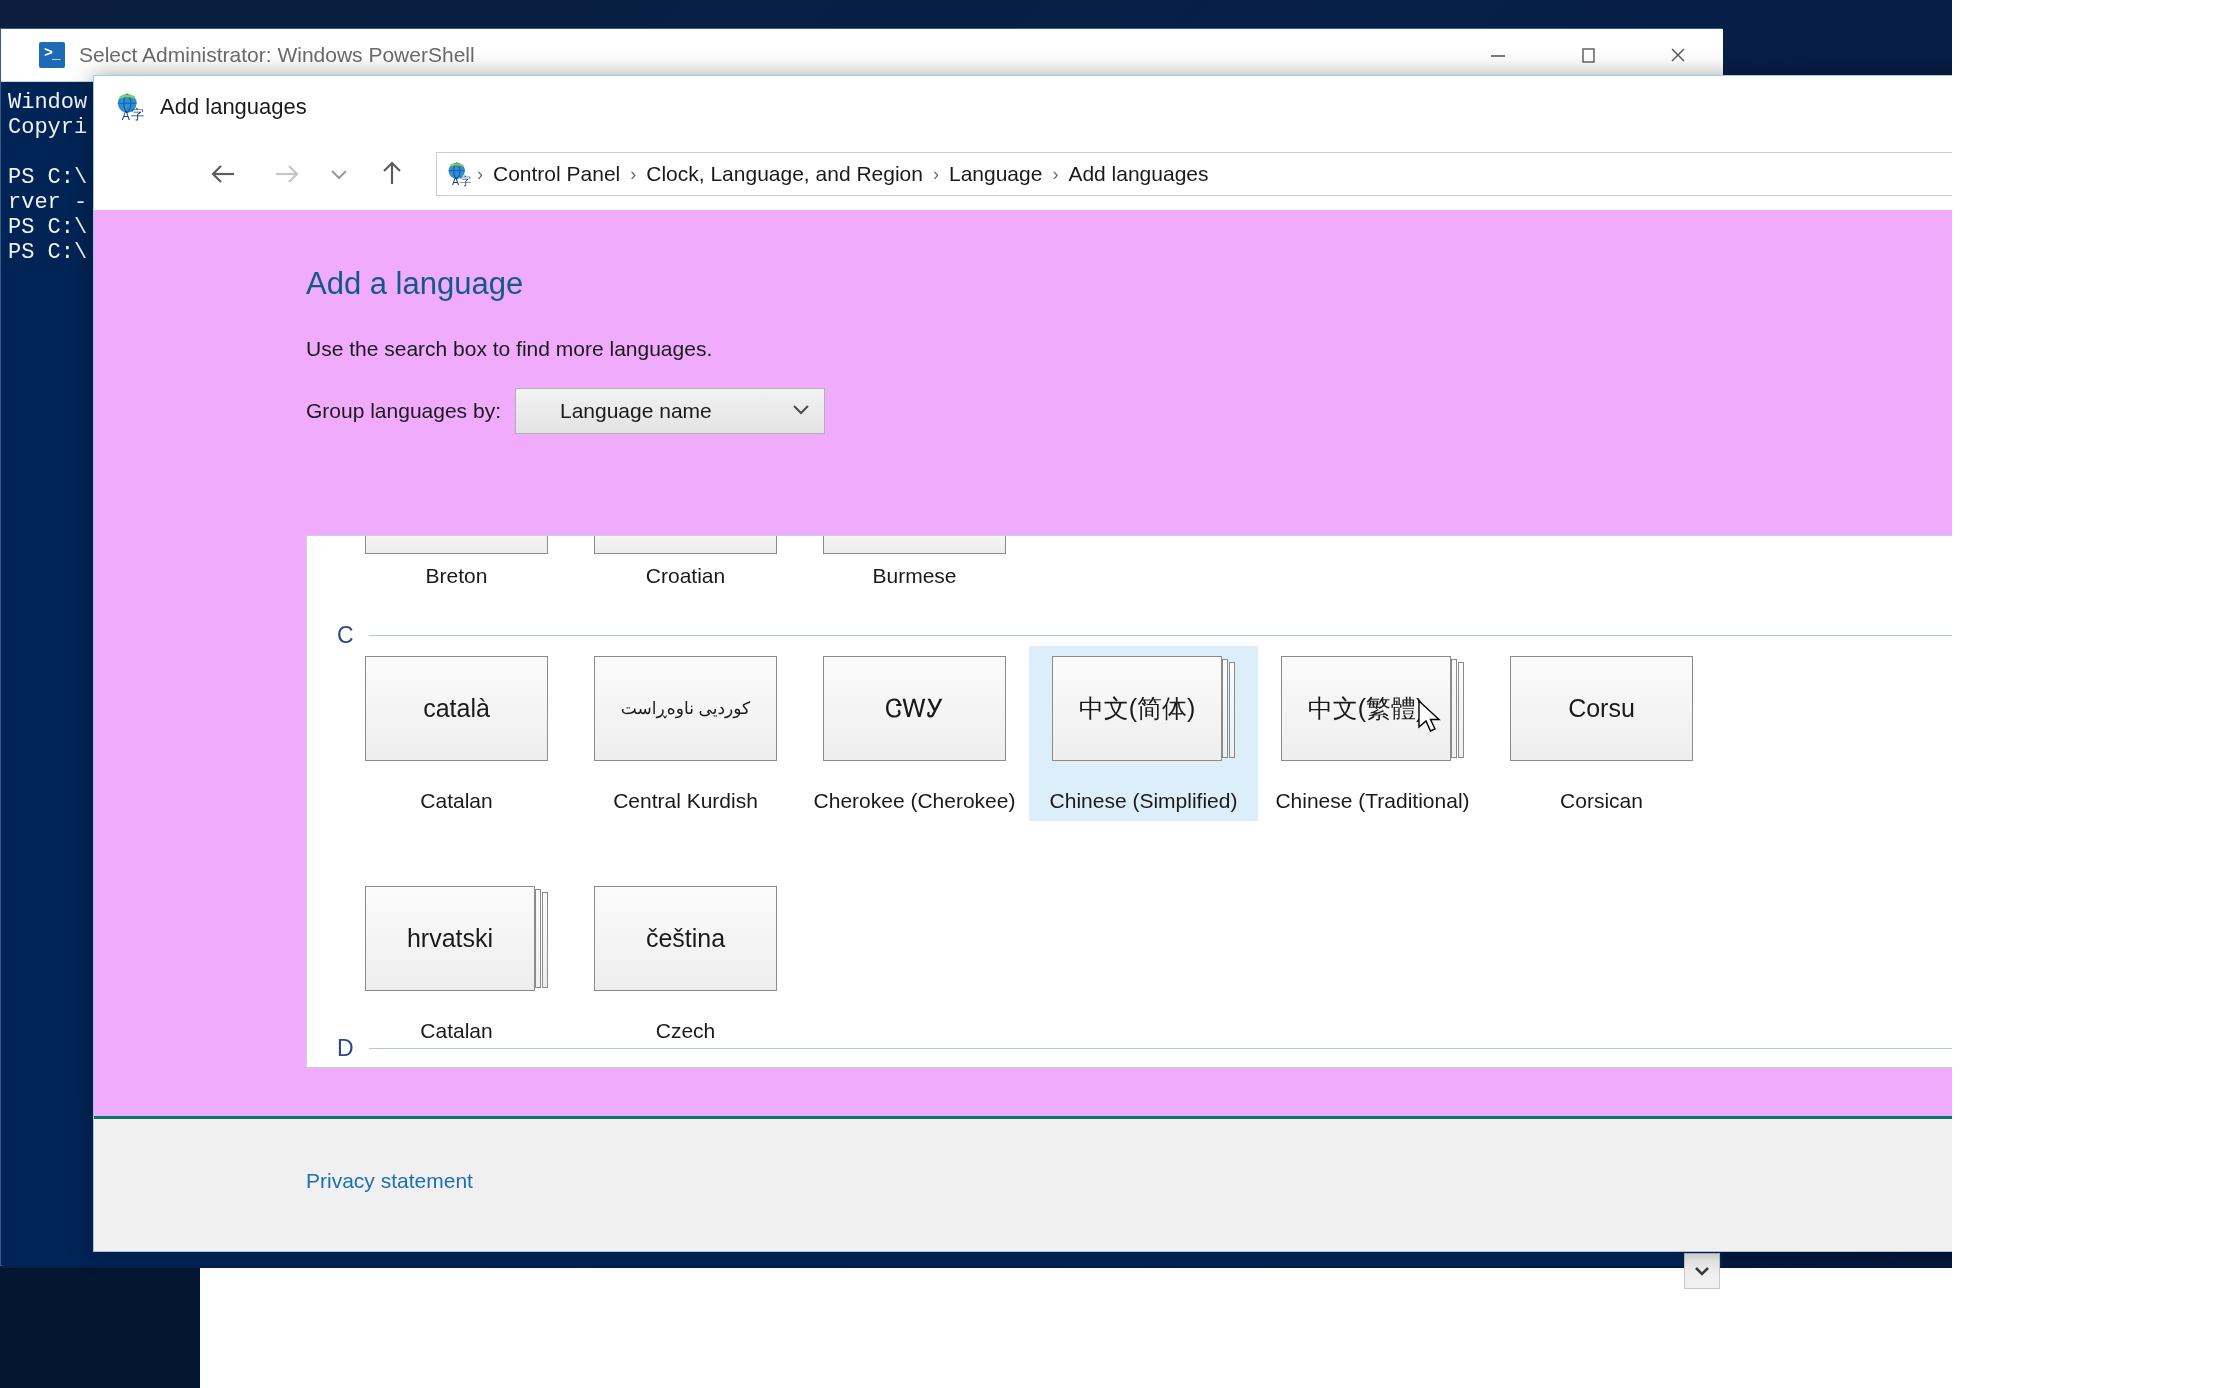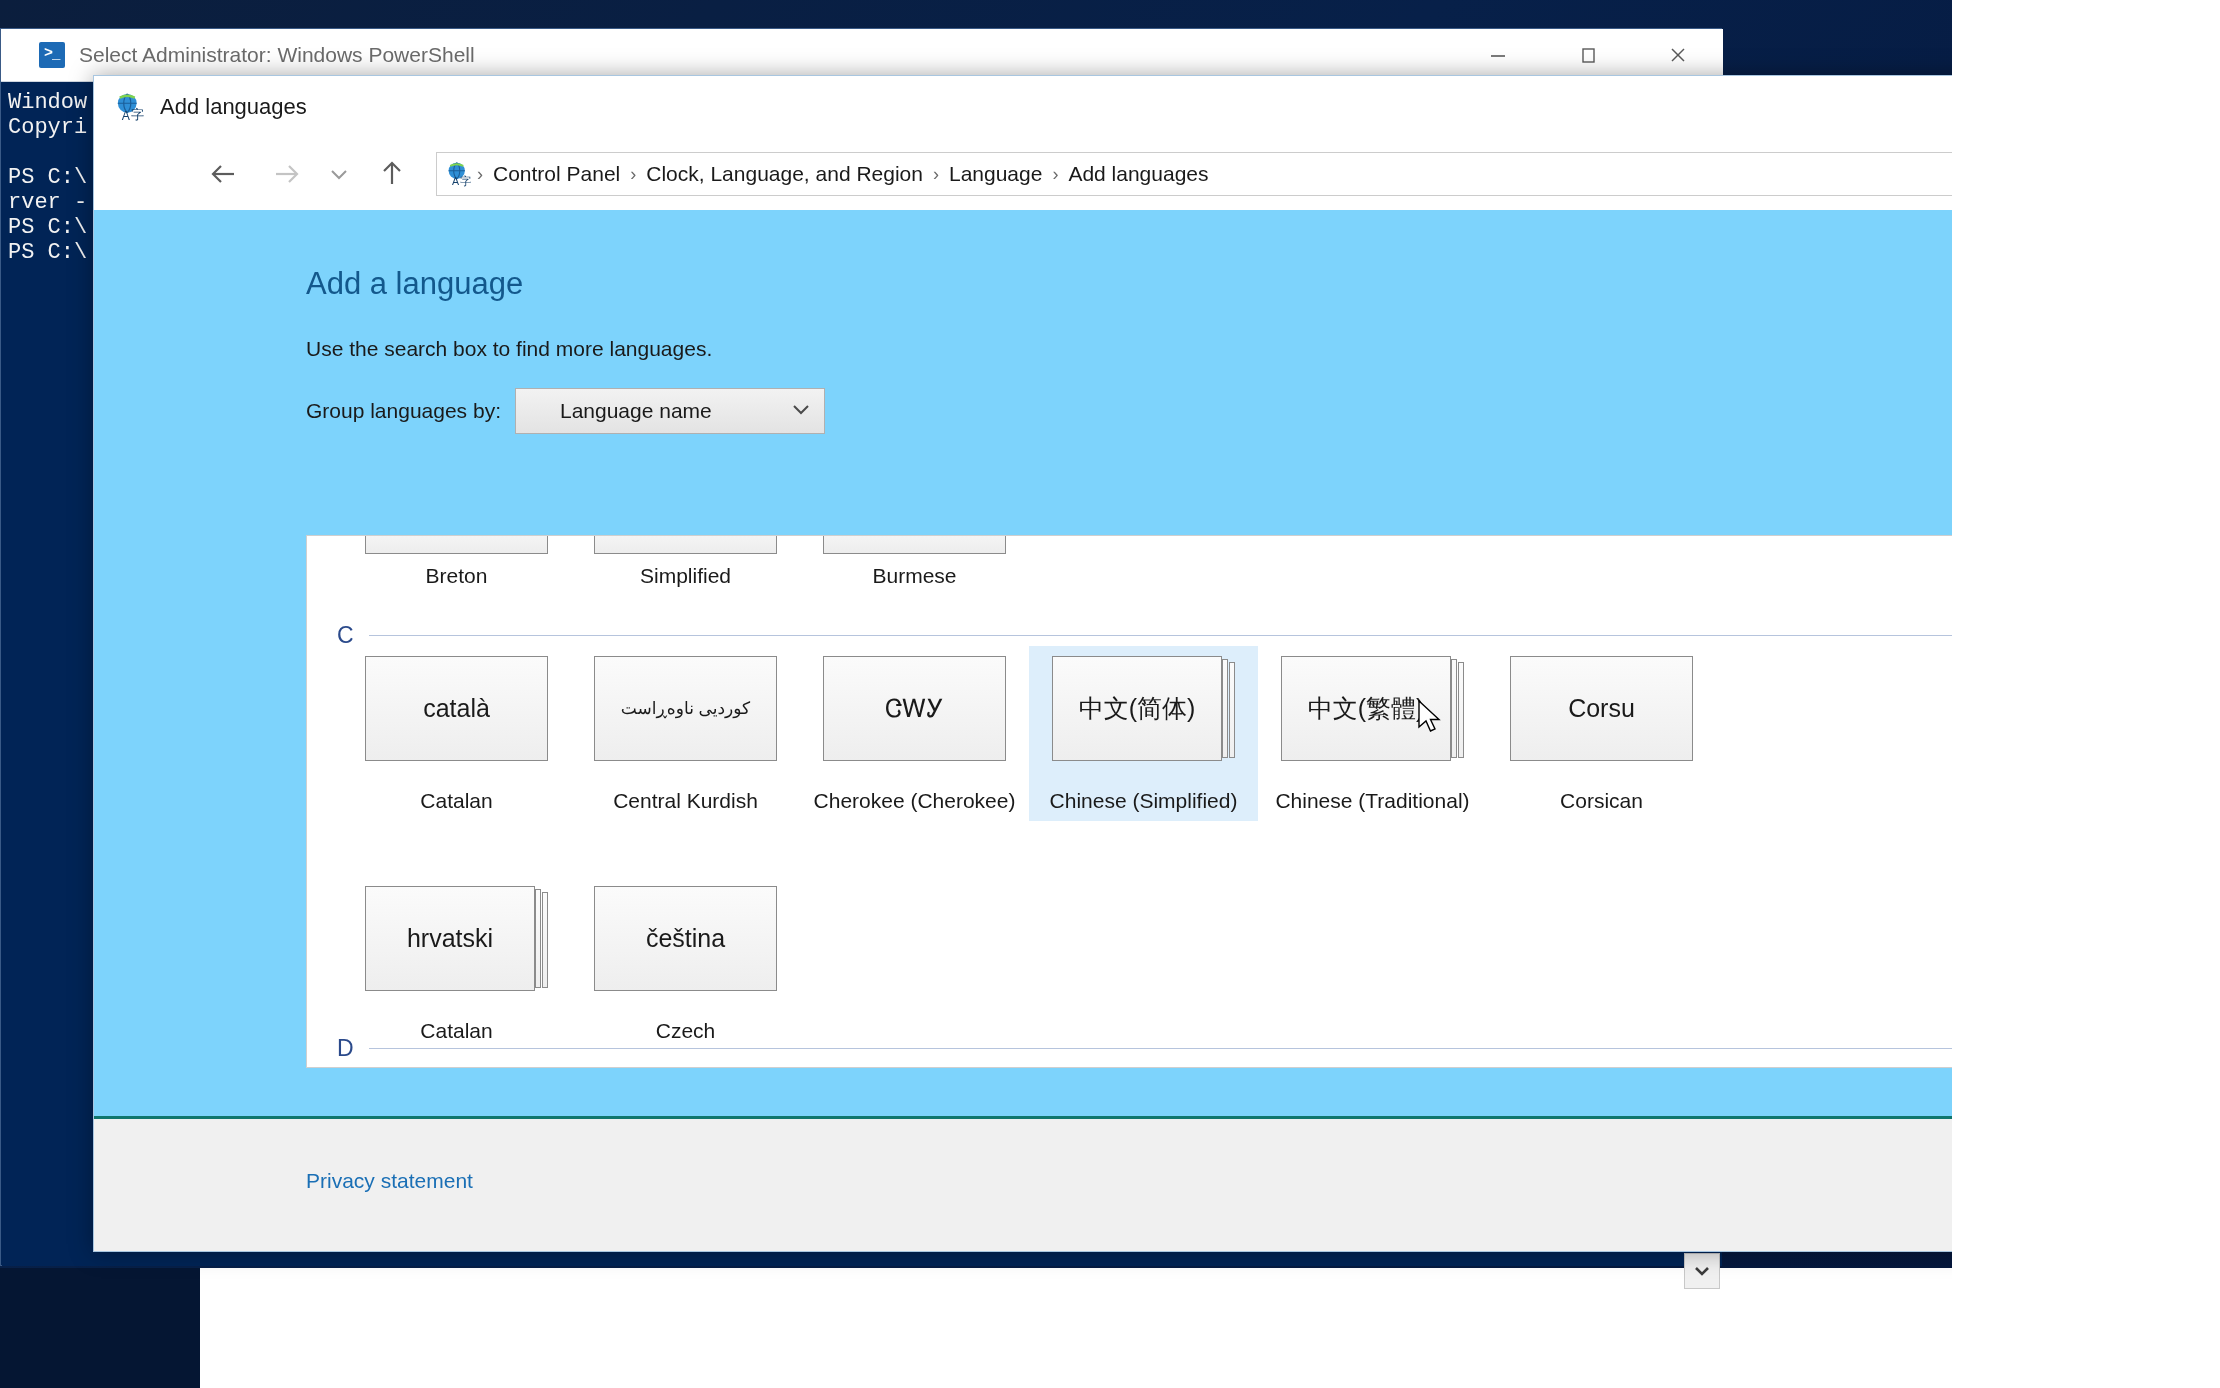--- a/index.html
+++ b/index.html
@@ -247,21 +247,21 @@
     color: #767676;
     white-space: nowrap;
     overflow: hidden;
   }
 
   
   .content {
     position: absolute;
     left: 0; top: 134px;
     width: 2125px; height: 906px;
-    background: #7dd3fc;
+    background: #f0abfc;
   }
   .page-title {
     position: absolute;
     left: 212px; top: 56px;
     font-size: 31px;
     color: #13588c;
     white-space: nowrap;
   }
   .page-sub {
     position: absolute;
@@ -621,21 +621,21 @@
       <div class="listbox">
         <div class="listinner">
 
           <div class="partial-row">
             <div class="partial-cell">
               <div class="partial-thumb"></div>
               <div class="tile-label" style="margin-top:10px">Breton</div>
             </div>
             <div class="partial-cell">
               <div class="partial-thumb"></div>
-              <div class="tile-label" style="margin-top:10px">Simplified</div>
+              <div class="tile-label" style="margin-top:10px">Croatian</div>
             </div>
             <div class="partial-cell">
               <div class="partial-thumb"></div>
               <div class="tile-label" style="margin-top:10px">Burmese</div>
             </div>
           </div>
 
           <div class="sep-row" style="top:86px">
             <span class="sep-letter">C</span>
             <span class="sep-line"></span>

